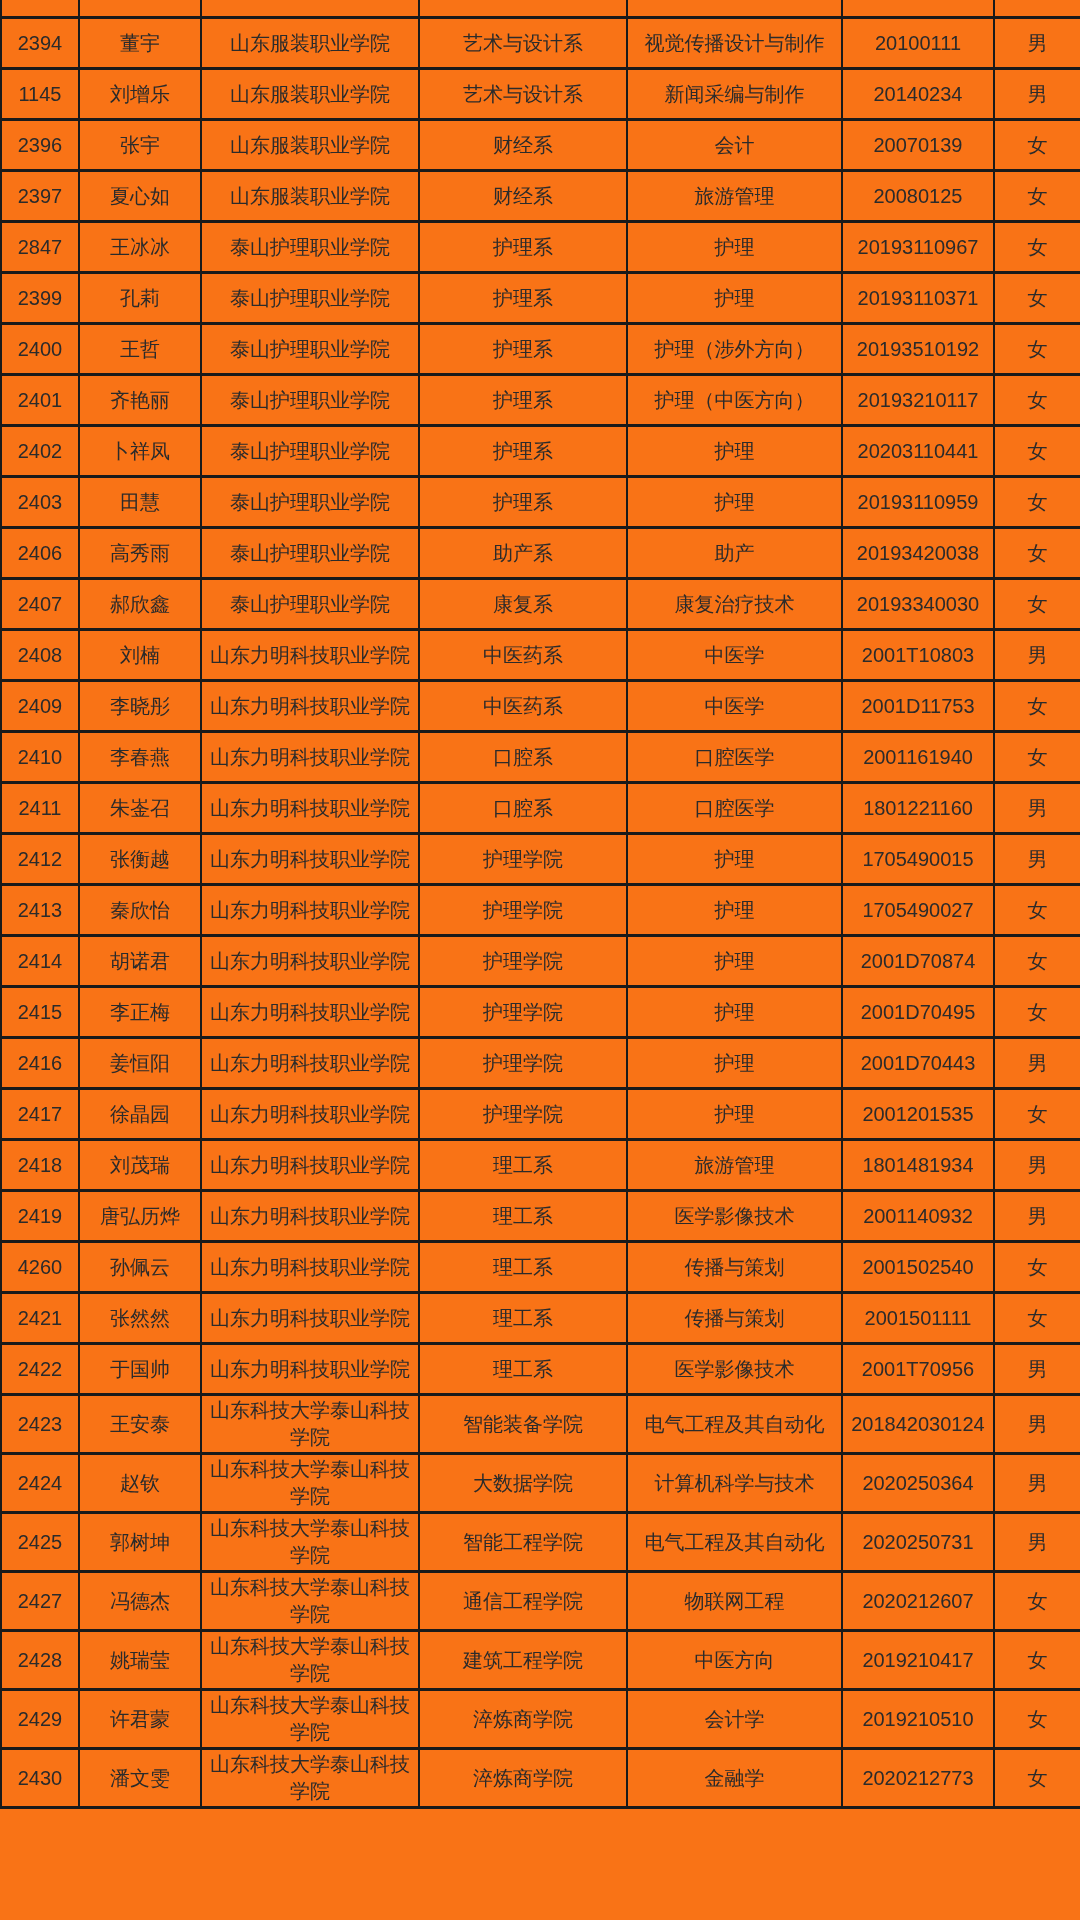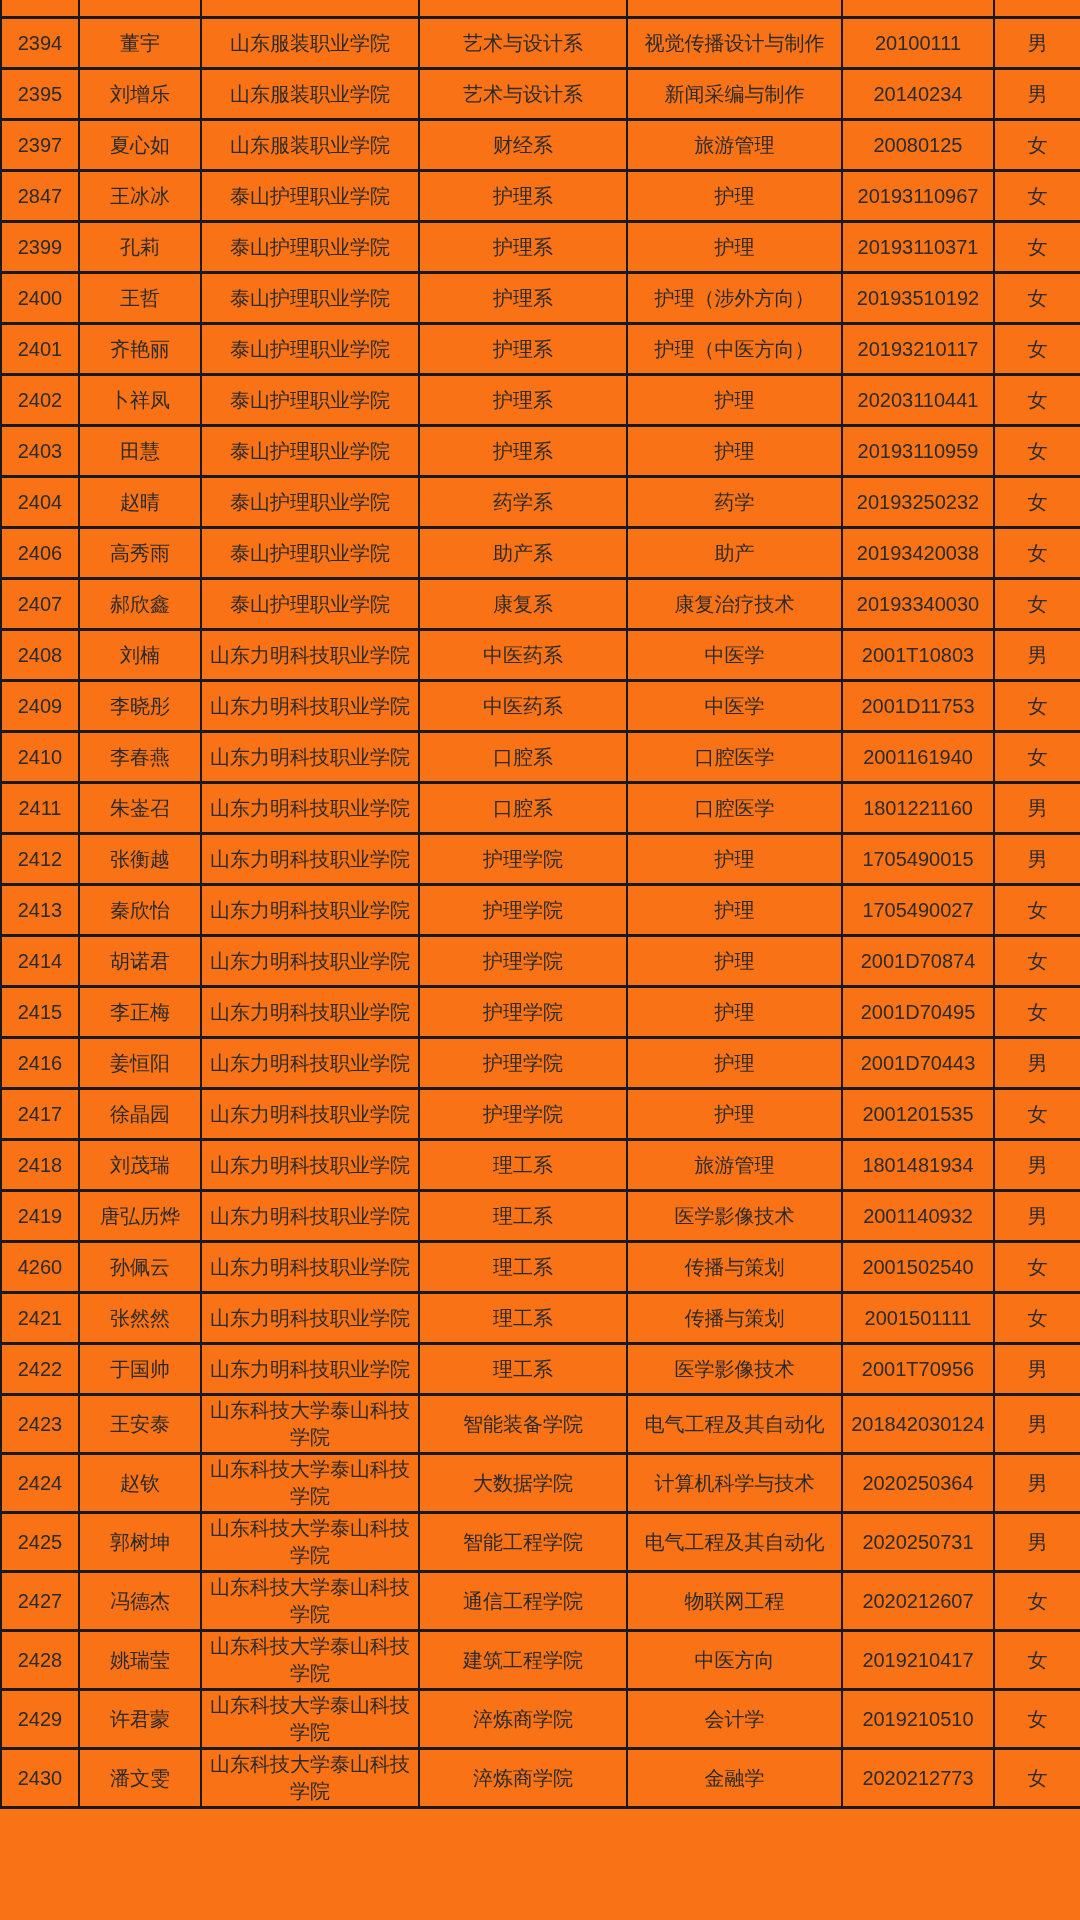--- a/index.html
+++ b/index.html
@@ -46,27 +46,36 @@
         <tr>
           <td>2394</td>
           <td>董宇</td>
           <td>山东服装职业学院</td>
           <td>艺术与设计系</td>
           <td>视觉传播设计与制作</td>
           <td>20100111</td>
           <td>男</td>
         </tr>
         <tr>
-          <td>2395</td>
+          <td>1145</td>
           <td>刘增乐</td>
           <td>山东服装职业学院</td>
           <td>艺术与设计系</td>
           <td>新闻采编与制作</td>
           <td>20140234</td>
           <td>男</td>
+        </tr>
+        <tr>
+          <td>2396</td>
+          <td>张宇</td>
+          <td>山东服装职业学院</td>
+          <td>财经系</td>
+          <td>会计</td>
+          <td>20070139</td>
+          <td>女</td>
         </tr>
         <tr>
           <td>2397</td>
           <td>夏心如</td>
           <td>山东服装职业学院</td>
           <td>财经系</td>
           <td>旅游管理</td>
           <td>20080125</td>
           <td>女</td>
         </tr>
@@ -118,29 +127,20 @@
         <tr>
           <td>2403</td>
           <td>田慧</td>
           <td>泰山护理职业学院</td>
           <td>护理系</td>
           <td>护理</td>
           <td>20193110959</td>
           <td>女</td>
         </tr>
         <tr>
-          <td>2404</td>
-          <td>赵晴</td>
-          <td>泰山护理职业学院</td>
-          <td>药学系</td>
-          <td>药学</td>
-          <td>20193250232</td>
-          <td>女</td>
-        </tr>
-        <tr>
           <td>2406</td>
           <td>高秀雨</td>
           <td>泰山护理职业学院</td>
           <td>助产系</td>
           <td>助产</td>
           <td>20193420038</td>
           <td>女</td>
         </tr>
         <tr>
           <td>2407</td>

